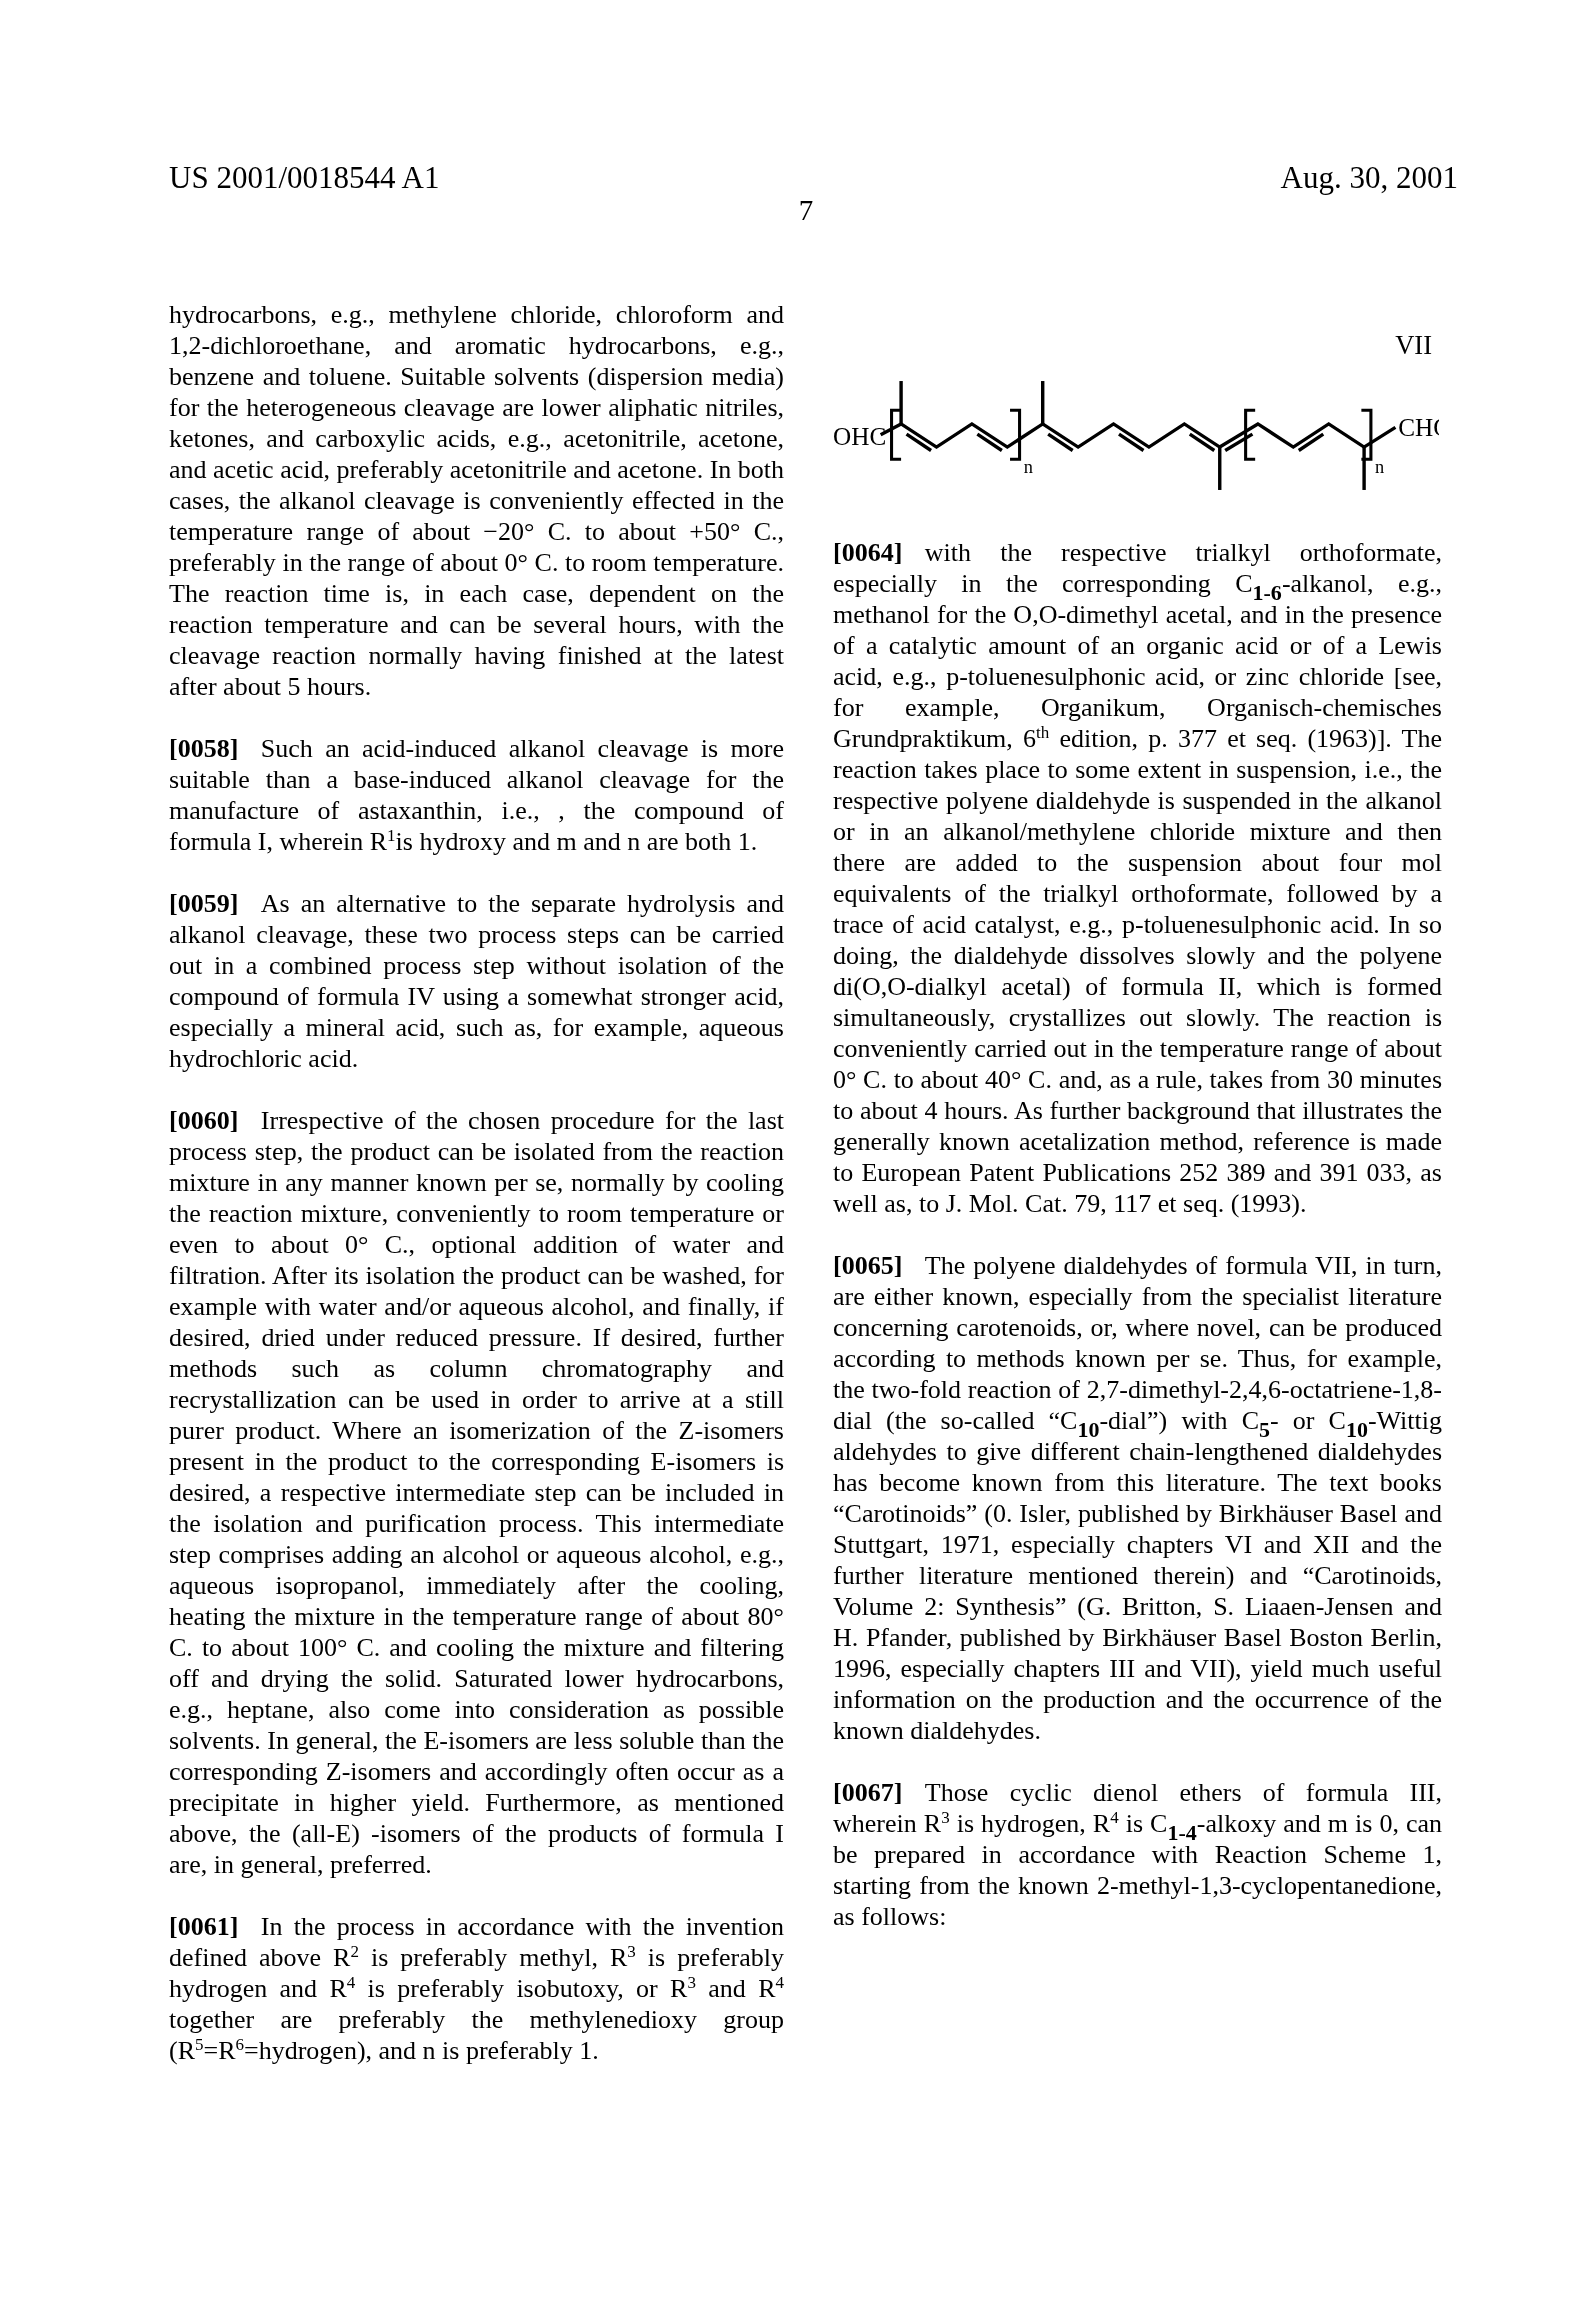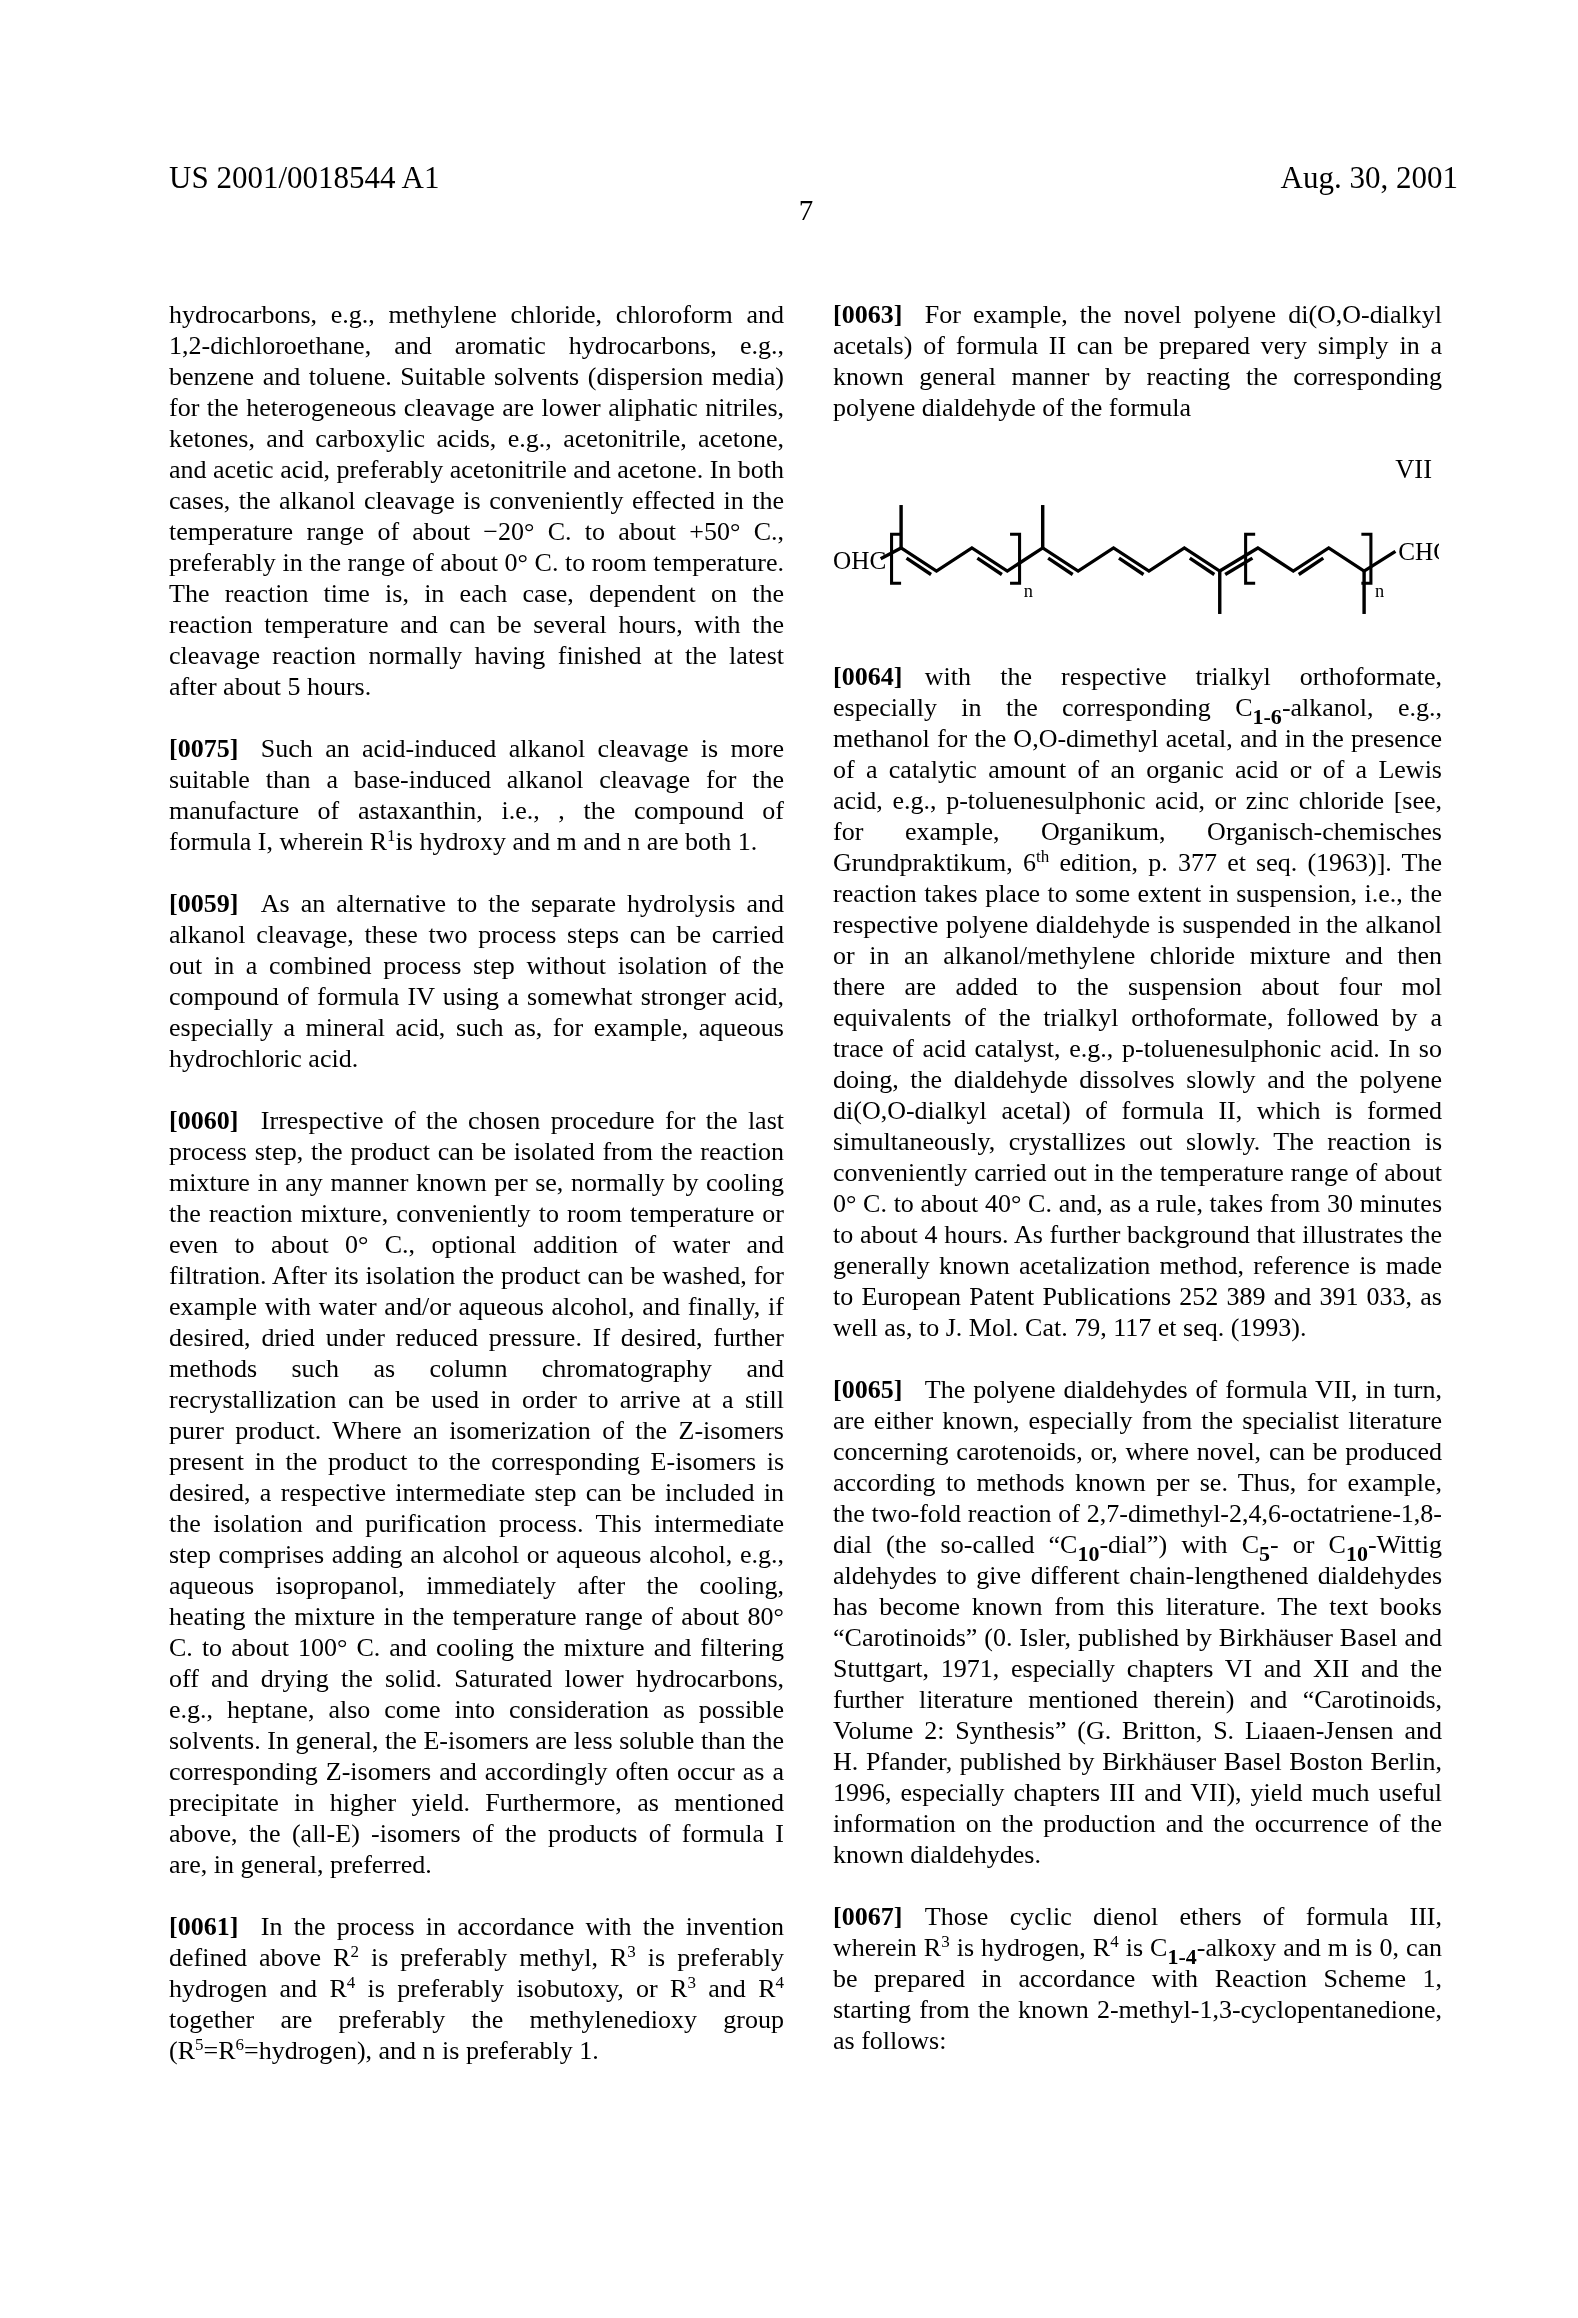--- a/index.html
+++ b/index.html
@@ -49,31 +49,28 @@
 <body>
 
 <div class="page">
 
   <div class="hdr hdr-left">US 2001/0018544 A1</div>
   <div class="hdr hdr-right">Aug. 30, 2001</div>
   <div class="page-num">7</div>
 
   <div class="col col-left">
       <div class="para"><span>hydrocarbons, e.g., methylene chloride, chloroform and 1,2-dichloroethane, and aromatic hydrocarbons, e.g., benzene and toluene. Suitable solvents (dispersion media) for the heterogeneous cleavage are lower aliphatic nitriles, ketones, and carboxylic acids, e.g., acetonitrile, acetone, and acetic acid, preferably acetonitrile and acetone. In both cases, the alkanol cleavage is conveniently effected in the temperature range of about −20° C. to about +50° C., preferably in the range of about 0° C. to room temperature. The reaction time is, in each case, dependent on the reaction temperature and can be several hours, with the cleavage reaction normally having finished at the latest after about 5 hours.</span></div>
-      <div class="para"><span class="pnum">[0075]</span><span>Such an acid-induced alkanol cleavage is more suitable than a base-induced alkanol cleavage for the manufacture of astaxanthin, i.e., , the compound of formula I, wherein R<sup>1</sup>is hydroxy and m and n are both 1.</span></div>
+      <div class="para"><span class="pnum">[0058]</span><span>Such an acid-induced alkanol cleavage is more suitable than a base-induced alkanol cleavage for the manufacture of astaxanthin, i.e., , the compound of formula I, wherein R<sup>1</sup>is hydroxy and m and n are both 1.</span></div>
       <div class="para"><span class="pnum">[0059]</span><span>As an alternative to the separate hydrolysis and alkanol cleavage, these two process steps can be carried out in a combined process step without isolation of the compound of formula IV using a somewhat stronger acid, especially a mineral acid, such as, for example, aqueous hydrochloric acid.</span></div>
       <div class="para"><span class="pnum">[0060]</span><span>Irrespective of the chosen procedure for the last process step, the product can be isolated from the reaction mixture in any manner known per se, normally by cooling the reaction mixture, conveniently to room temperature or even to about 0° C., optional addition of water and filtration. After its isolation the product can be washed, for example with water and/or aqueous alcohol, and finally, if desired, dried under reduced pressure. If desired, further methods such as column chromatography and recrystallization can be used in order to arrive at a still purer product. Where an isomerization of the Z-isomers present in the product to the corresponding E-isomers is desired, a respective intermediate step can be included in the isolation and purification process. This intermediate step comprises adding an alcohol or aqueous alcohol, e.g., aqueous isopropanol, immediately after the cooling, heating the mixture in the temperature range of about 80° C. to about 100° C. and cooling the mixture and filtering off and drying the solid. Saturated lower hydrocarbons, e.g., heptane, also come into consideration as possible solvents. In general, the E-isomers are less soluble than the corresponding Z-isomers and accordingly often occur as a precipitate in higher yield. Furthermore, as mentioned above, the (all-E) -isomers of the products of formula I are, in general, preferred.</span></div>
       <div class="para"><span class="pnum">[0061]</span><span>In the process in accordance with the invention defined above R<sup>2</sup> is preferably methyl, R<sup>3</sup> is preferably hydrogen and R<sup>4</sup> is preferably isobutoxy, or R<sup>3</sup> and R<sup>4</sup> together are preferably the methylenedioxy group (R<sup>5</sup>=R<sup>6</sup>=hydrogen), and n is preferably 1.</span></div>
       <div class="para"><span class="pnum">[0062]</span><span>While some of the educts of the process in accordance with the invention are known, others can be produced according to methods known per se from precursors that are, to some extent, known.</span></div>
     </div>
 
   <div class="col col-right">
-    <div>
-        <div class="para"><span class="pnum">[0063]</span><span>For example, the novel polyene di(O,O-dialkyl acetals) of formula II can be prepared very simply in a known general manner by reacting the corresponding polyene dialdehyde of the formula</span></div>
-      </div>
 
     <div class="figure">
       <div class="fig-label">VII</div>
       <svg class="fig-svg" width="606" height="143" viewBox="0 0 890 210" style="font-size:38px">
 
         <polyline class="chain" points="70,104 100,88 152,122 204,88 256,122 308,88 360,122 412,88 464,122 516,88 568,122 624,88 676,122 728,88 780,122 826,93"></polyline>
 
         <line class="chain" x1="100" y1="88" x2="100" y2="25"></line>
         <line class="chain" x1="308" y1="88" x2="308" y2="25"></line>
         <line class="chain" x1="568" y1="122" x2="568" y2="185"></line>

